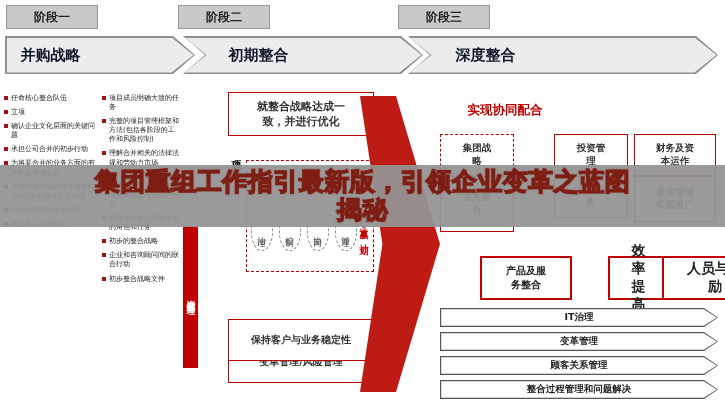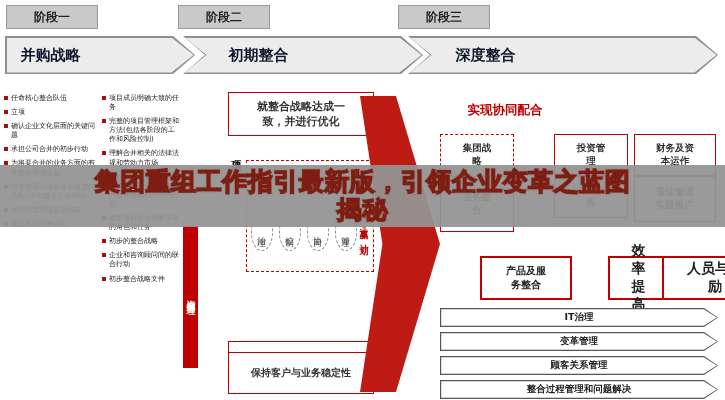--- a/index.html
+++ b/index.html
@@ -190,21 +190,21 @@
 
 <div class="gov-box">
   <div class="gov-circle vtext" style="left:4px;  top:52px;">治理</div>
   <div class="gov-circle vtext" style="left:32px; top:52px;">控制</div>
   <div class="gov-circle vtext" style="left:60px; top:52px;">协同</div>
   <div class="gov-circle vtext" style="left:88px; top:52px;">管理</div>
   <div class="speed-note vtext">执行"速赢"计划</div>
 </div>
 
 <div class="rbox" style="left:228px; top:305px; width:146px; height:26px; font-size:10px;margin-top:36px;">变革管理/风险管理</div>
-<div class="rbox" style="left:228px; top:352px; width:146px; height:38px; font-size:10px;">保持客户与业务稳定性</div>
+<div class="rbox" style="left:228px; top:319px; width:146px; height:38px; font-size:10px;">保持客户与业务稳定性</div>
 
 <div class="big-arrow"></div>
 
 <div class="synergy-title">实现协同配合</div>
 
 <div class="rbox dashed" style="left:440px; top:134px; width:74px; height:32px; font-size:9.5px;">集团战略</div>
 <div class="rbox" style="left:554px; top:134px; width:74px; height:32px; font-size:9.5px;">投资管理</div>
 <div class="rbox" style="left:634px; top:134px; width:82px; height:32px; font-size:9.5px;">财务及资本运作</div>
 
 <div class="rbox" style="left:440px; top:176px; width:74px; height:56px; font-size:9.5px;">业务整合</div>

